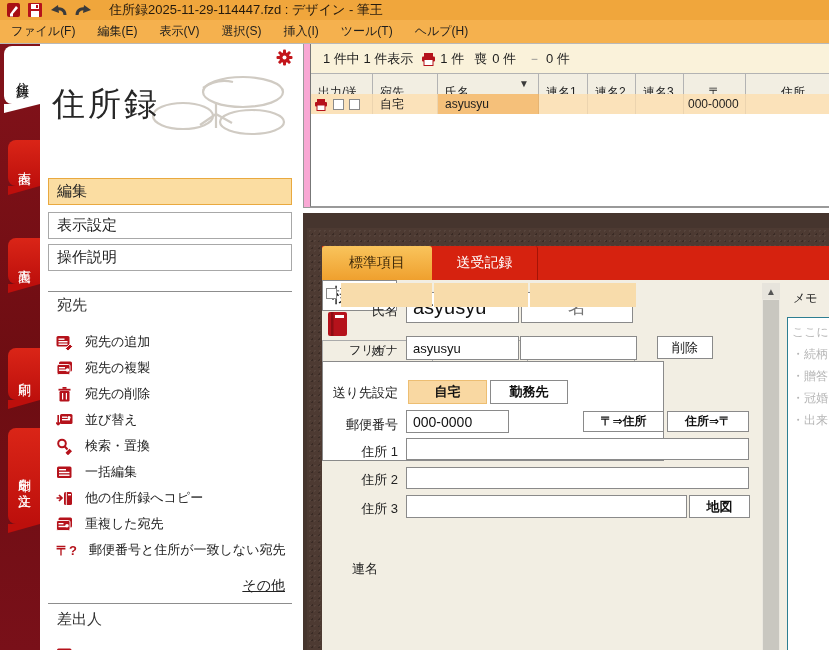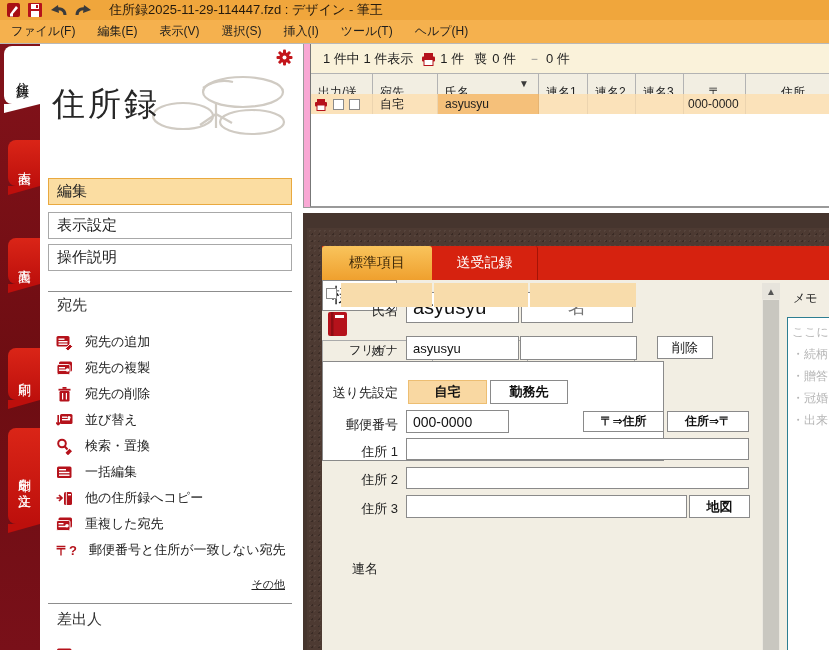--- a/index.html
+++ b/index.html
@@ -32,21 +32,21 @@
   #gear{right:10px;top:5px;}
   #pine{left:100px;top:26px;opacity:.85;}
   #lp-title{left:12px;top:38px;font-size:33px;color:#272727;letter-spacing:3px;}
   .navbtn{left:8px;width:244px;height:27px;background:#fff;border:1px solid #a8a8a8;
     font-size:15px;color:#222;display:flex;align-items:center;padding-left:8px;box-sizing:border-box;}
   .navbtn.active{background:#fbdda2;border:1px solid #e9a93f;}
   .lp-divider{left:8px;width:244px;height:0;border-top:1px solid #8d8d8d;}
   .lp-header{left:17px;font-size:15px;color:#333;}
   .lp-item{left:16px;width:240px;height:20px;display:flex;align-items:flex-end;gap:12px;font-size:13px;color:#1c1c1c;cursor:default;}
   .lp-item .ic{width:17px;height:17px;flex:0 0 17px;display:inline-flex;}
-  #lp-more{right:18px;font-size:11px;color:#222;text-decoration:underline;}
+  #lp-more{right:18px;font-size:14px;color:#222;text-decoration:underline;}
 
   
   #listpane{left:310px;top:44px;width:519px;height:163px;background:#fff;border-left:1px solid #777;border-bottom:1px solid #999;box-sizing:border-box;}
   #statusbar{left:0;top:0;right:0;height:29px;background:#faf2da;display:flex;align-items:center;font-size:13px;color:#1e1e1e;}
   #statusbar span{white-space:pre;}
   #lheader{left:0;top:29px;right:0;height:39px;background:#f2eee2;display:flex;border-top:1px solid #b3b3b3;border-bottom:1px solid #8f8f8f;box-sizing:border-box;}
   .hcell{border-right:1px solid #b3b3b3;font-size:12px;color:#222;display:flex;align-items:center;padding-left:7px;box-sizing:border-box;position:relative;}
   .hcell.center{justify-content:center;padding-left:0;}
   #sort-arrow{position:absolute;right:9px;top:4px;font-size:10px;color:#3a3a3a;}
   #lrow{left:0;top:50px;right:0;height:20px;background:#fbe2ba;display:flex;}

